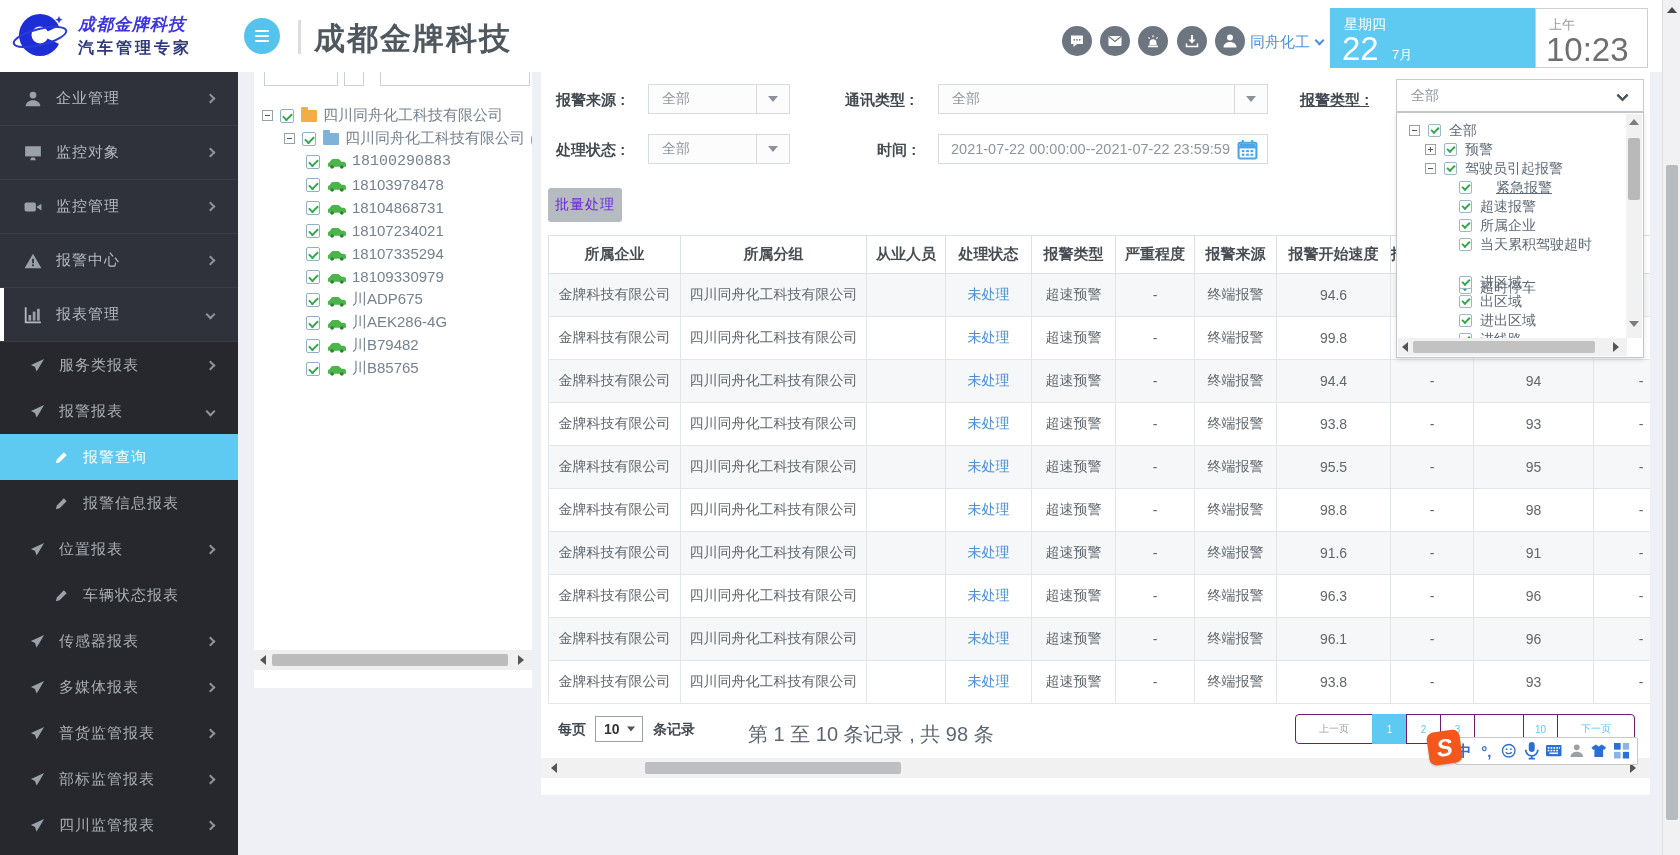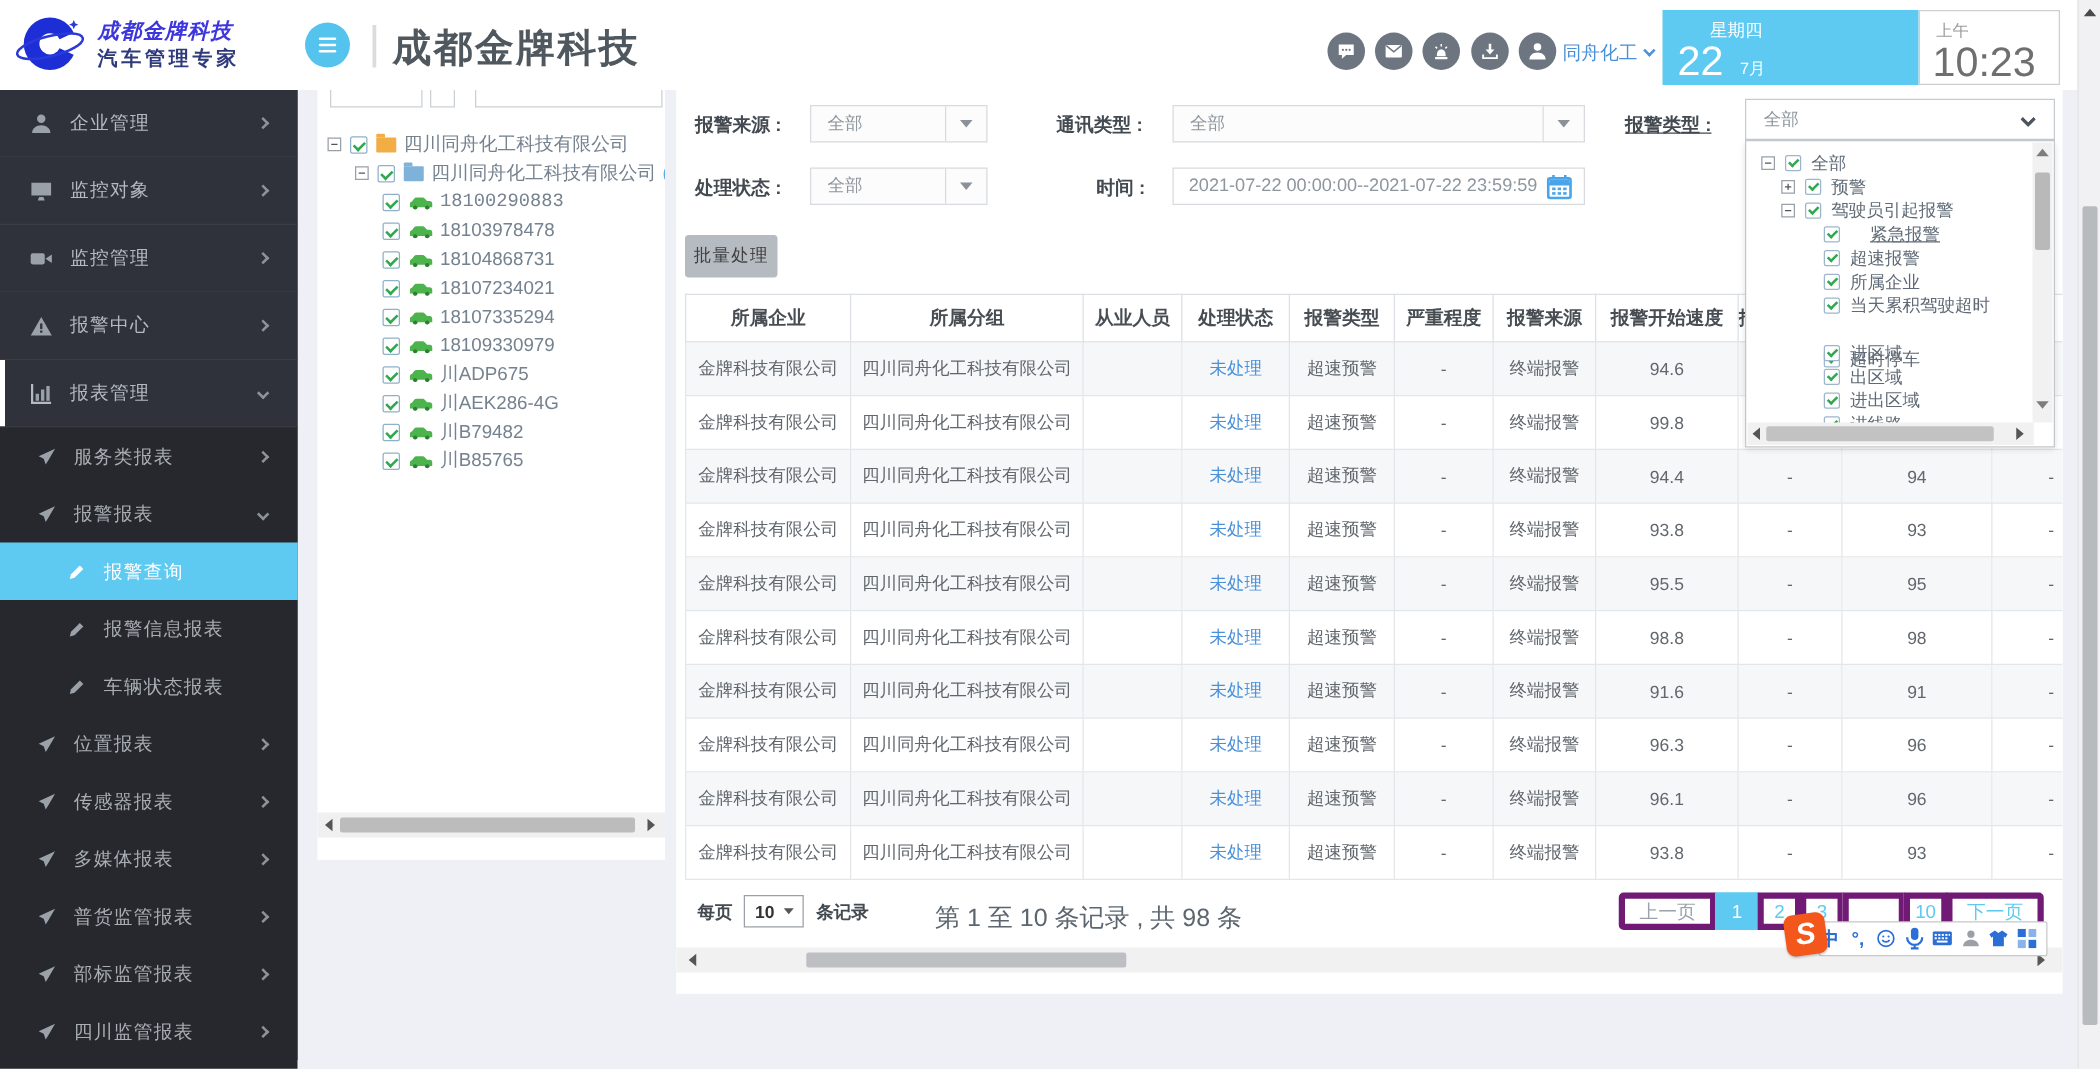--- a/index.html
+++ b/index.html
@@ -16,21 +16,21 @@
     background:#54c3ee; display:flex; align-items:center; justify-content:center; flex-direction:column; gap:3px; cursor:pointer; }
   #hamburger i { display:block; width:14px; height:2px; background:#fff; border-radius:1px; }
   #title-divider { position:absolute; left:298px; top:20px; width:3px; height:34px; background:#dcdcdc; }
   #page-title { position:absolute; left:314px; top:18px; font-size:31px; font-weight:bold; color:#50585f; letter-spacing:2px; }
   .hicon { position:absolute; top:26px; width:30px; height:30px; border-radius:50%; background:#6d7680;
     display:flex; align-items:center; justify-content:center; cursor:pointer; }
   .hicon svg { width:16px; height:16px; }
   #user-menu { position:absolute; left:1250px; top:33px; font-size:15px; color:#4a90d9; cursor:pointer; }
   #user-menu .chev { border-color:#4a90d9; margin-left:6px; margin-bottom:3px; }
   #date-box { position:absolute; left:1330px; top:8px; width:205px; height:60px; background:#5ec9f1; color:#fff; }
-  #date-weekday { position:absolute; left:14px; top:8px; font-size:14px;margin-left:24px; }
+  #date-weekday { position:absolute; left:14px; top:8px; font-size:14px; }
   #date-day { position:absolute; left:12px; top:22px; font-size:33px; font-weight:500; }
   #date-month { position:absolute; left:62px; top:38px; font-size:13px; }
   #time-box { position:absolute; left:1535px; top:8px; width:113px; height:60px; background:#fff; border:1px solid #cfcfcf; }
   #time-meridiem { position:absolute; left:13px; top:7px; font-size:13px; color:#9a9a9a; }
   #time-value { position:absolute; left:10px; top:22px; font-size:33px; color:#6f6f6f; }
 
   
   .chev { display:inline-block; width:7px; height:7px; border-right:2px solid #8c939b; border-bottom:2px solid #8c939b; }
   .chev.right { transform:rotate(-45deg); }
   .chev.down { transform:rotate(45deg); }
@@ -82,21 +82,21 @@
   .fselect .val { margin-left:13px; font-size:14px; color:#8d959d; flex:1; }
   .fselect .dd { width:33px; height:100%; border-left:1px solid #d7dbdf; display:flex; align-items:center; justify-content:center; }
   .tri-down { width:0; height:0; border-left:5px solid transparent; border-right:5px solid transparent; border-top:6px solid #8a9199; }
   #datetime-input { position:absolute; height:30px; background:#fff; border:1px solid #d7dbdf; display:flex; align-items:center; cursor:text; }
   #datetime-input .val { margin-left:12px; font-size:14.5px; color:#8d959d; flex:1; }
   #datetime-input svg { width:21px; height:21px; margin-right:9px; }
   #alarm-type-select { position:absolute; left:855px; top:7px; width:248px; height:33px; background:#fff;
     border:1px solid #c7cbcf; display:flex; align-items:center; cursor:pointer; }
   #alarm-type-select .val { margin-left:14px; font-size:14px; color:#8d959d; flex:1; }
   #alarm-type-select .chev { width:9px; height:9px; border-width:3px; border-color:#4d565e; margin-right:16px; border-radius:1px; }
-  #batch-button { position:absolute; left:7px; top:116px; width:74px; height:34px; background:#b5bbc1; color:#404040;
+  #batch-button { position:absolute; left:7px; top:116px; width:74px; height:34px; background:#b5bbc1; color:#6d28d9;
     font-size:14px; border:none; border-radius:3px; cursor:pointer; letter-spacing:1px; }
 
   
   #alarm-table { position:absolute; left:7px; top:163px; border-collapse:collapse; table-layout:fixed; background:#fff; }
   #alarm-table th { height:38px; font-size:15px; font-weight:bold; color:#474d53; border:1px solid #dcdfe3; background:#fff; overflow:hidden; white-space:nowrap; }
   #alarm-table td { height:43px; font-size:14px; color:#61676d; text-align:center; border:1px solid #e3e6e9; overflow:hidden; white-space:nowrap; }
   #alarm-table tbody tr:nth-child(odd) td { background:#f5f7f9; }
   #alarm-table td.status { color:#4a90d9; cursor:pointer; }
 
   
@@ -112,22 +112,22 @@
 
   
   #perpage-label1 { position:absolute; left:17px; top:649px; font-size:14px; font-weight:bold; color:#434a51; }
   #perpage-select { position:absolute; left:54px; top:644px; width:48px; height:26px; border:1px solid #9aa0a6;
     display:flex; align-items:center; background:#fff; cursor:pointer; }
   #perpage-select .val { margin-left:8px; font-size:14px; font-weight:bold; color:#333; flex:1; }
   #perpage-select .tri-down { border-top-color:#555; margin-right:6px; transform:scale(.8); }
   #perpage-label2 { position:absolute; left:112px; top:649px; font-size:14px; font-weight:bold; color:#434a51; }
   #records-summary { position:absolute; left:207px; top:649px; font-size:20px; color:#5c6670; }
   #pager { position:absolute; left:755px; top:642px; display:flex; }
-  .pbtn { height:30px; border:5px solid #701a75; background:#fff; display:flex; align-items:center; justify-content:center;
-    font-size:15px; color:#5ec9f1; cursor:pointer; margin-left:-1px; }
+  .pbtn { height:30px; border:1px solid #701a75; background:#fff; display:flex; align-items:center; justify-content:center;
+    font-size:10px; color:#5ec9f1; cursor:pointer; margin-left:-1px; }
   .pbtn.prev { width:78px; color:#9aa3ab; border-radius:4px 0 0 4px; }
   .pbtn.next { width:78px; border-radius:0 4px 4px 0; }
   .pbtn.num { width:35px; }
   .pbtn.gap { width:50px; }
   .pbtn.active { background:#5ec9f1; color:#fff; border-color:#5ec9f1; }
 
   
   #ime-toolbar { position:absolute; left:914px; top:665px; width:183px; height:28px; background:#fff;
     border:1px solid #c8c8c8; border-radius:2px; display:flex; align-items:center; justify-content:flex-end;
     gap:7px; padding-right:8px; z-index:8; }
@@ -296,36 +296,36 @@
       <span class="lbl">报警查询</span>
     </div>
     <div class="side-item l3">
       <span class="ic">
         <svg viewBox="0 0 16 16">
           <path d="M10.5 2.5l3 3L6 13l-4 1 1-4z"></path>
         </svg>
       </span>
       <span class="lbl">报警信息报表</span>
     </div>
+    <div class="side-item l2">
+      <span class="ic">
+        <svg viewBox="0 0 16 16">
+          <path d="M15 1L1 7.5l4.3 2L7 14.5l2.4-3.8L15 1z"></path>
+        </svg>
+      </span>
+      <span class="lbl">位置报表</span>
+      <span class="chev right"></span>
+    </div>
     <div class="side-item l3">
       <span class="ic">
         <svg viewBox="0 0 16 16">
           <path d="M10.5 2.5l3 3L6 13l-4 1 1-4z"></path>
         </svg>
       </span>
       <span class="lbl">车辆状态报表</span>
-    </div>
-    <div class="side-item l2">
-      <span class="ic">
-        <svg viewBox="0 0 16 16">
-          <path d="M15 1L1 7.5l4.3 2L7 14.5l2.4-3.8L15 1z"></path>
-        </svg>
-      </span>
-      <span class="lbl">位置报表</span>
-      <span class="chev right"></span>
     </div>
     <div class="side-item l2">
       <span class="ic">
         <svg viewBox="0 0 16 16">
           <path d="M15 1L1 7.5l4.3 2L7 14.5l2.4-3.8L15 1z"></path>
         </svg>
       </span>
       <span class="lbl">传感器报表</span>
       <span class="chev right"></span>
     </div>

